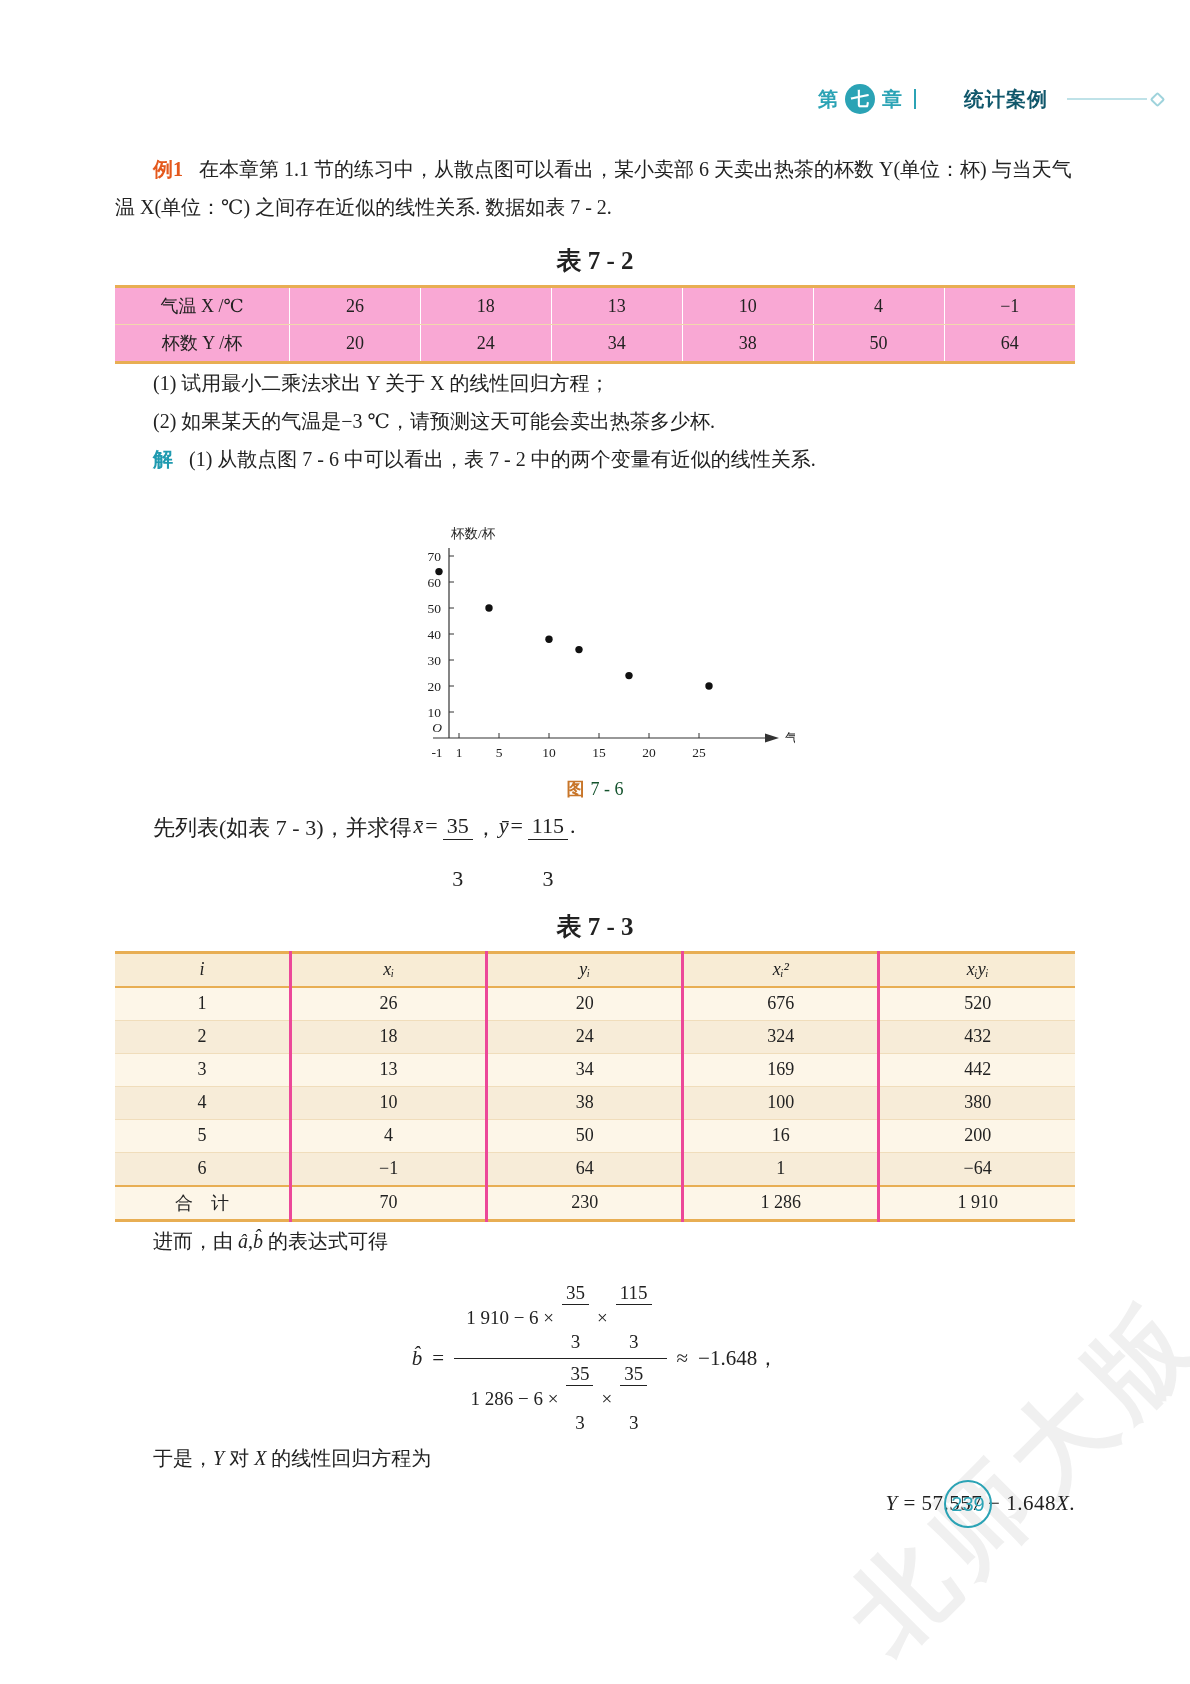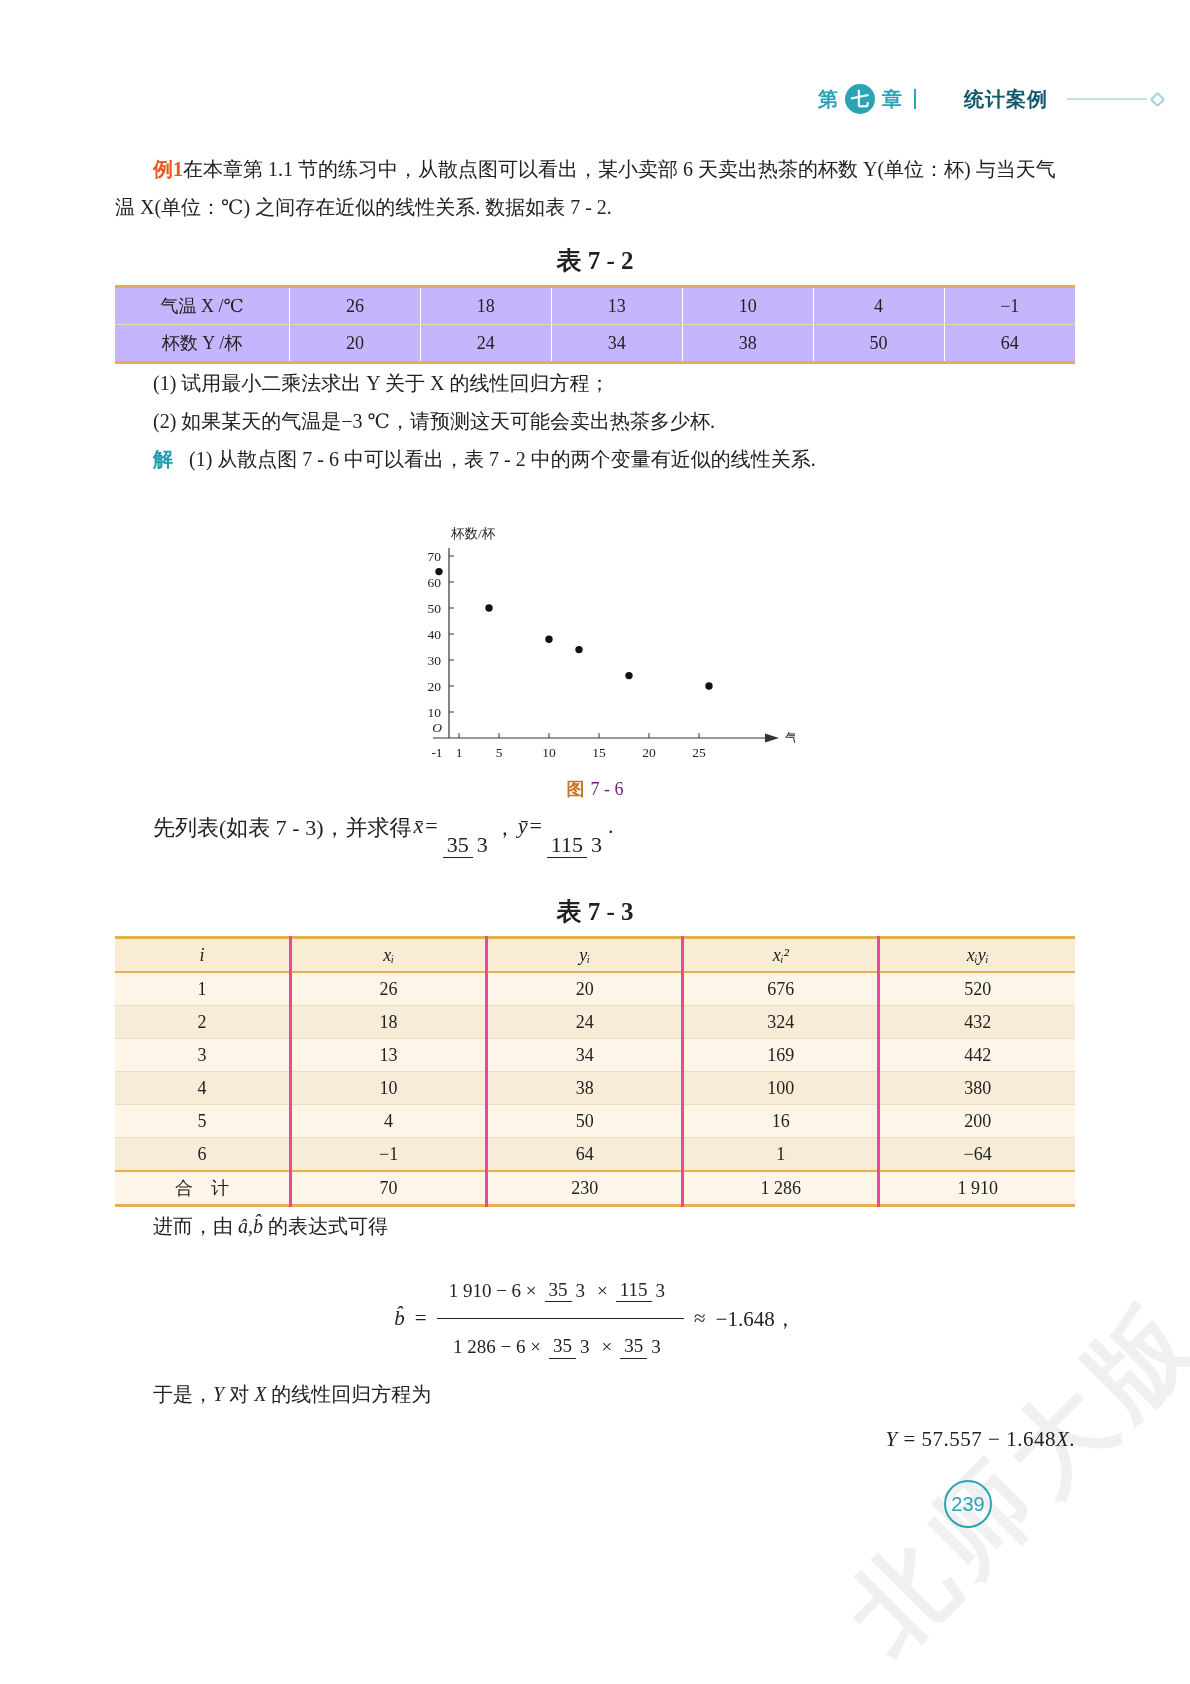--- a/index.html
+++ b/index.html
@@ -15,52 +15,52 @@
   .section-title{color:#10576b;font-weight:bold;font-size:20px;letter-spacing:1px;margin-left:36px;}
   .header-line{width:80px;height:2px;background:#bfe2e8;margin-left:12px;}
   .header-dot{width:7px;height:7px;border:2px solid #9fd3dc;border-radius:2px;transform:rotate(45deg);background:#fff;margin-left:-2px;}
 
   
   .content{position:absolute;left:115px;top:150px;width:960px;}
   p.body{font-size:20px;line-height:38px;margin:0;}
   .indent{text-indent:38px;}
   .pl{padding-left:38px;}
   .mt10{margin-top:10px;} .mt26{margin-top:26px;} .mt36{margin-top:36px;}
-  .ex-label{color:#e4581c;font-weight:bold;margin-right:0;}
+  .ex-label{color:#e4581c;font-weight:bold;margin-right:16px;}
   .sol-label{color:#1f9ab0;font-weight:bold;margin-right:16px;}
   .mathvar{font-style:italic;font-family:"Liberation Serif",serif;}
 
   
   .table-title{text-align:center;font-weight:bold;font-size:25px;margin:18px 0 8px;}
   table{border-collapse:collapse;width:100%;table-layout:fixed;}
   table.t72{border-top:3px solid #e8ae53;border-bottom:3px solid #e8ae53;}
-  .t72 td{background:#c4b5fd;font-size:18px;text-align:center;height:34px;
+  .t72 td{background:#f9a8d4;font-size:18px;text-align:center;height:34px;
           border-left:1px solid #fff;border-bottom:1px solid #f0d8ad;}
   .t72 tr:last-child td{border-bottom:none;}
   .t72 td.rowlabel{width:172px;border-left:none;}
 
   table.t73{border-top:3px solid #e8ae53;border-bottom:3px solid #e8ae53;margin-top:2px;}
   .t73 th,.t73 td{font-size:18px;font-weight:normal;text-align:center;height:30px;
                   border-left:3px solid #ec4899;border-bottom:1px solid #f0ddbb;}
   .t73 th:first-child,.t73 td:first-child{border-left:none;width:172px;}
   .t73 thead th{background:#f8ecd5;border-bottom:2px solid #e8ae53;font-style:italic;}
   .t73 tbody tr:nth-child(odd) td{background:#fdf6e8;}
   .t73 tbody tr:nth-child(even) td{background:#f7ecd8;}
   .t73 tbody tr:nth-child(6) td{border-bottom:2px solid #e8ae53;}
   .t73 tbody tr:last-child td{border-bottom:none;font-style:normal;}
 
   
   .figure{margin-top:8px;text-align:center;}
   svg text{font-size:13.5px;font-family:"Liberation Serif","DejaVu Serif",serif;fill:#222;}
   svg text.olabel{font-style:italic;}
   .fig-caption{margin-top:2px;font-size:18px;color:#c8762a;font-weight:bold;}
-  .fig-caption .num{font-weight:normal;margin-left:6px;color:#701a75;margin-top:19px;}
-
-  
-  .frac{display:inline-flex;flex-direction:row;align-items:center;vertical-align:middle;line-height:1.18;margin:12px 3px;}
+  .fig-caption .num{font-weight:normal;margin-left:6px;color:#14532d;margin-top:19px;}
+
+  
+  .frac{display:inline-flex;flex-direction:column;align-items:center;vertical-align:middle;line-height:1.18;margin:0 3px;gap:26px;}
   .frac .fnum{padding:0 4px;border-bottom:1.4px solid #222;}
   .frac .fden{padding:0 4px;}
   .listing{display:flex;padding-left:38px;margin-top:12px;min-height:64px;font-size:22px;}
   .listing>span{margin-right:2px;}
   .formula-row{display:flex;align-items:center;justify-content:center;margin-top:18px;font-size:21px;}
   .formula-row>span{margin:0 5px;}
   .bigfrac{display:inline-flex;flex-direction:column;align-items:center;margin:0 8px;}
   .bigfrac .bnum,.bigfrac .bden{display:flex;align-items:center;padding:4px 12px;font-size:19px;gap:5px;}
   .bigfrac .bnum{border-bottom:1.6px solid #222;}
   .a-line{margin:18px 0 0 265px;font-size:21px;}

